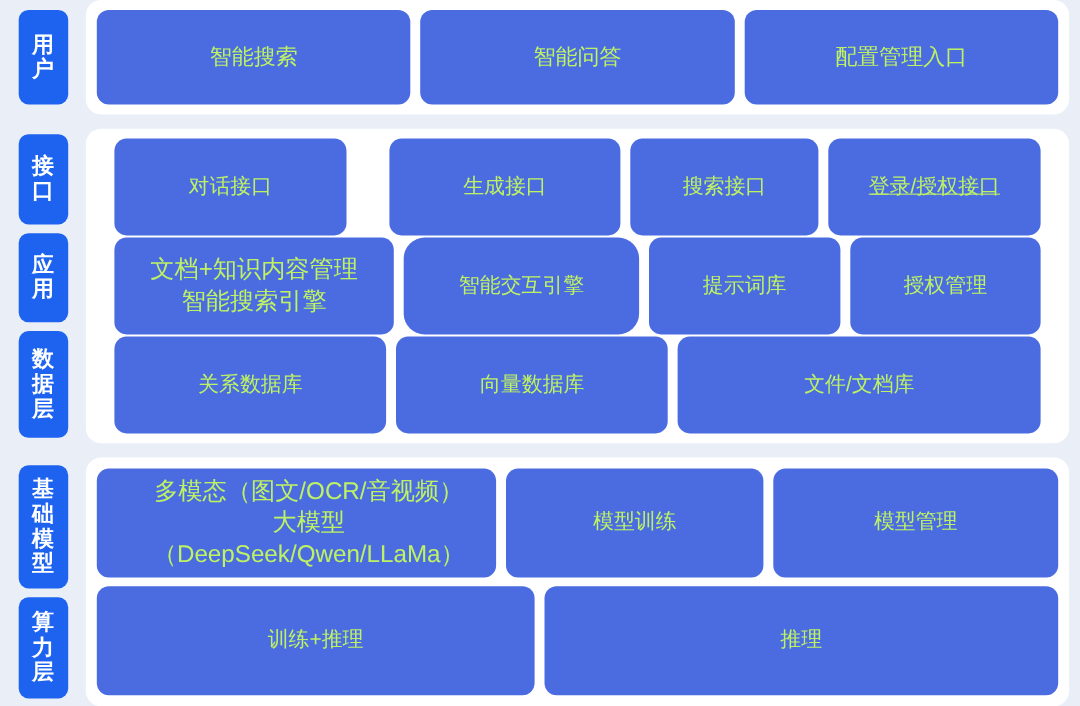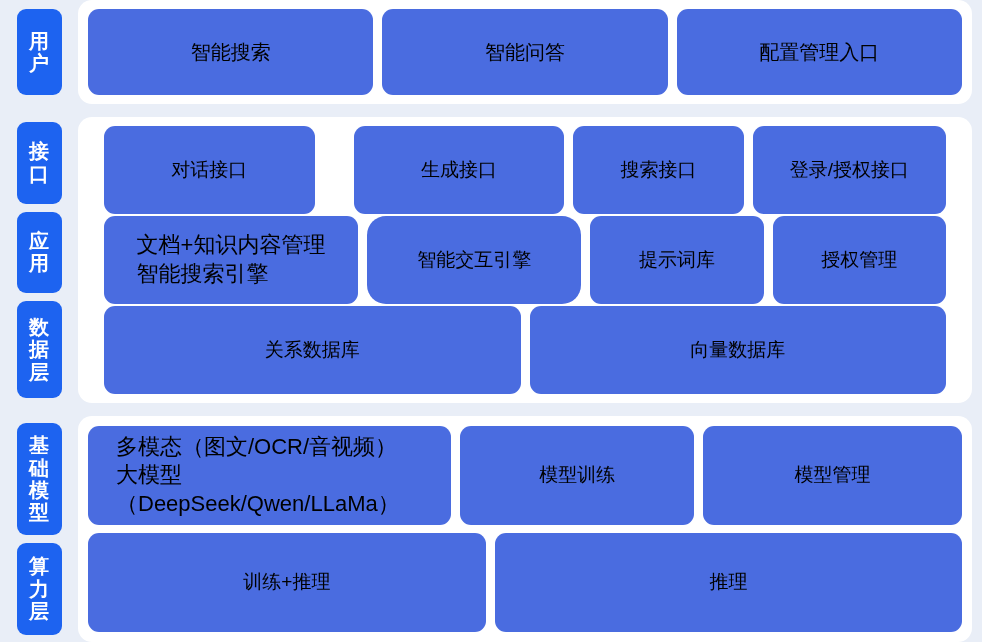--- a/index.html
+++ b/index.html
@@ -83,45 +83,46 @@
     display: flex;
     gap: 9px;
     flex: 1 1 0;
     min-height: 0;
   }
 
   
   .box {
     background: #4a6ce0;
     border-radius: 11px;
-    color: #000000;
+    color: #bef264;
     display: flex;
     align-items: center;
     justify-content: center;
+    text-align: center;
     font-size: 19px;
     line-height: 1.3;
     padding: 4px 6px;
     box-sizing: border-box;
     white-space: pre-line;
   }
   .box.two-line { font-size: 22px; }
 
   
   .band-user .card { padding: 9px 10px; }
   .band-user .box { flex: 1 1 0; font-size: 20px; }
 
   
   .band-platform .card { gap: 2px; padding: 9px 26px; }
   .band-platform .row { flex: 1 1 0; }
 
   .w-iface-1 { flex: 1.48 1 0; }
   .w-iface-2 { flex: 1.48 1 0; margin-left: 30px; }
   .w-iface-3 { flex: 1.42 1 0; }
   .w-iface-4 { flex: 1.18 1 0; }
-  .w-iface-5 { flex: 1.35 1 0; }
+  .w-iface-5 { flex: 1.35 1 0; text-decoration: underline; }
 
   .w-app-1 { flex: 2.13 1 0; }
   .w-app-2 { flex: 1.78 1 0; border-radius: 19px; }
   .w-app-3 { flex: 1.42 1 0; }
   .w-app-4 { flex: 1.42 1 0; }
 
   .w-data-1 { flex: 1 1 0; }
   .w-data-2 { flex: 1 1 0; }
   .w-data-3 { flex: 1.35 1 0; }
 
@@ -183,20 +184,21 @@
         <div class="box two-line w-app-1">文档+知识内容管理
 智能搜索引擎</div>
         <div class="box w-app-2">智能交互引擎</div>
         <div class="box w-app-3">提示词库</div>
         <div class="box w-app-4">授权管理</div>
       </div>
 
       <div class="row">
         <div class="box w-data-1">关系数据库</div>
         <div class="box w-data-2">向量数据库</div>
+        <div class="box w-data-3">文件/文档库</div>
       </div>
 
     </div>
   </div>
 
   <div class="band band-foundation">
     <div class="tag-col">
       <div class="tag" style="height:112px;">
         <span>基</span>
         <span>础</span>

